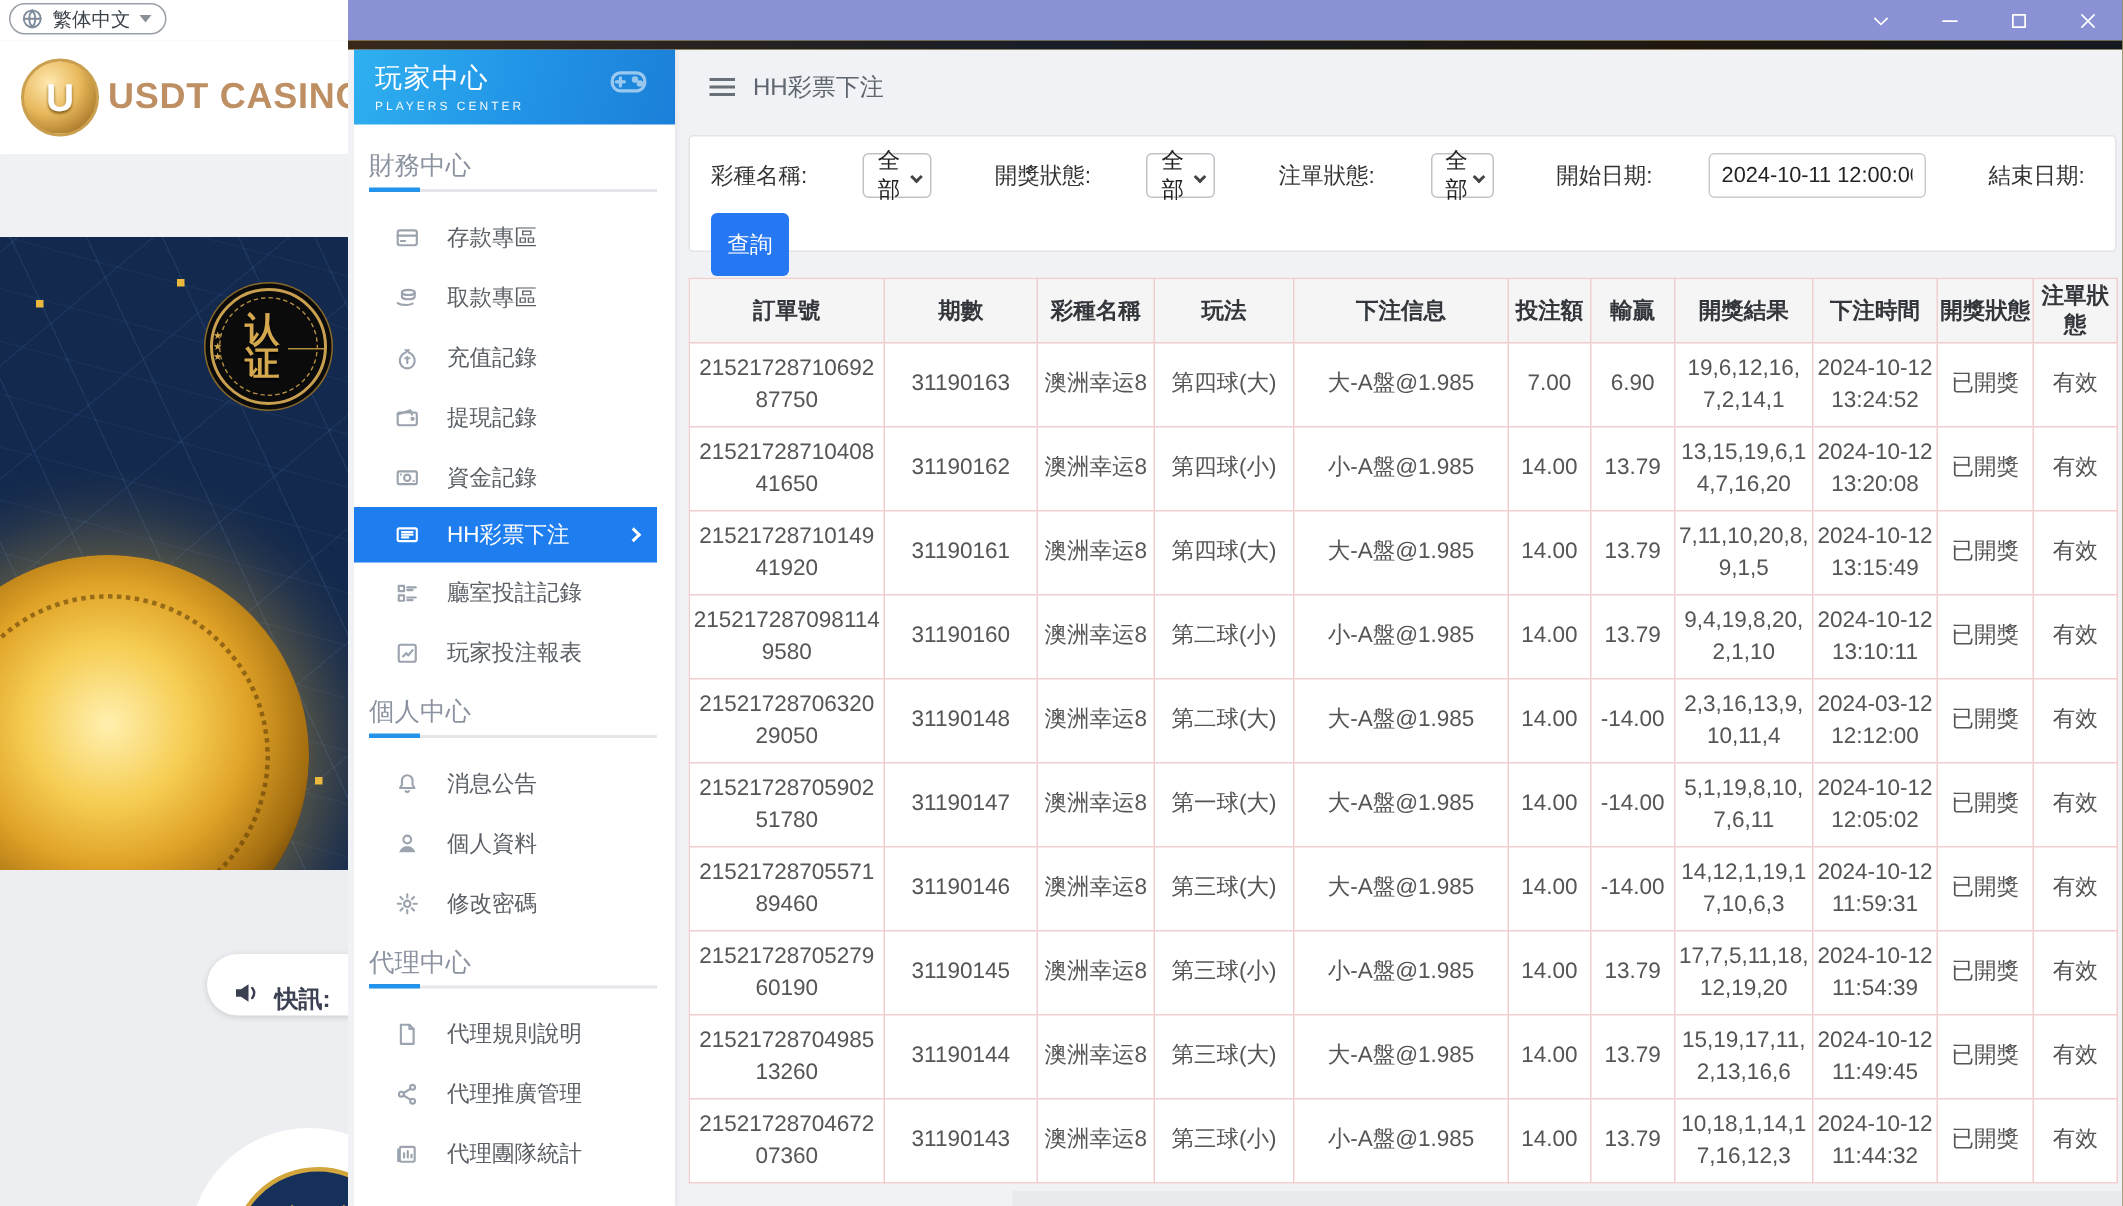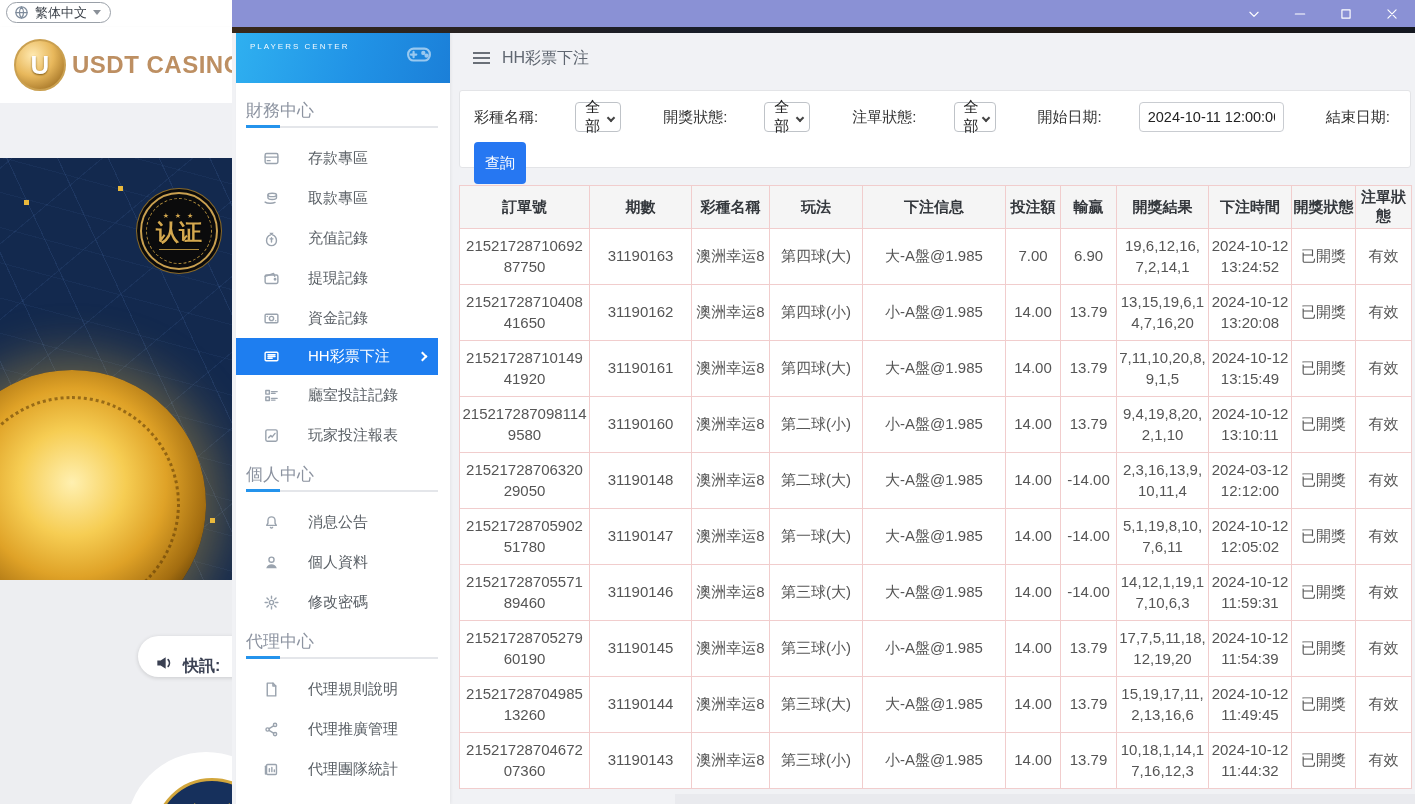--- a/index.html
+++ b/index.html
@@ -26,21 +26,21 @@
        repeating-linear-gradient(65deg, rgba(120,170,255,.10) 0 1px, transparent 1px 46px),
        repeating-linear-gradient(-40deg, rgba(120,170,255,.08) 0 1px, transparent 1px 58px),
        repeating-linear-gradient(15deg, rgba(120,170,255,.05) 0 1px, transparent 1px 34px); }
   .btc-hero .dot { position:absolute; width:5px; height:5px; background:#e9b83c; }
   .btc-coin { position:absolute; left:-62px; bottom:-58px; width:268px; height:268px; border-radius:50%;
      background:radial-gradient(circle at 50% 42%, #fff0b0 0%, #f6cd53 26%, #dfa227 46%, #a36d10 66%, #5c3c06 78%, rgba(10,20,40,0) 80%);
      box-shadow:0 0 48px 16px rgba(240,190,60,.35); }
   .btc-coin::after { content:""; position:absolute; inset:26px; border-radius:50%; border:3px dotted rgba(90,55,5,.55); }
   .cert-badge { position:absolute; left:140px; top:34px; width:78px; height:78px; border-radius:50%;
      background:#0b0b0c; border:2px solid #c9a050; box-shadow:0 0 0 3px #0b0b0c, 0 0 0 4px #8a6a28;
-     display:flex; flex-direction:column; align-items:center; justify-content:center; gap:2px; }
+     display:flex; flex-direction:row; align-items:center; justify-content:center; gap:2px; }
   .cert-badge::before { content:""; position:absolute; inset:4px; border-radius:50%; border:1px dashed #b08c3c; }
   .cert-stars { font-size:7px; color:#d4a84f; letter-spacing:2px; line-height:1; }
   .cert-text { font-size:23px; font-weight:bold; color:#d4a84f; line-height:1; text-shadow:0 1px 1px #000; }
   .cert-line { width:40px; border-top:1px solid #b08c3c; margin-top:3px; }
   .left-bottom { position:absolute; left:0; top:580px; width:232px; height:224px; background:#edeef1; }
   .ticker-pill { position:absolute; left:138px; top:56px; width:140px; height:41px; background:#fff; border-radius:21px;
      box-shadow:0 1px 4px rgba(0,0,0,.15); display:flex; align-items:flex-end; gap:9px; padding-left:16px; cursor:pointer; }
   .ticker-label { font-size:16px; font-weight:bold; color:#3c4254; }
   .bottom-logo-outer { position:absolute; left:126px; top:172px; width:160px; height:160px; background:#fff; border-radius:50%; }
   .bottom-logo-inner { position:absolute; left:28px; top:26px; width:116px; height:116px; border-radius:50%;
@@ -60,21 +60,21 @@
   
   .sidebar { position:absolute; left:4px; top:0; width:214px; height:771px; background:#fff; box-shadow:1px 0 3px rgba(0,0,0,.06); }
   .sb-header { position:relative; height:50px; background:linear-gradient(105deg,#2fb0f0 0%,#2193e6 55%,#1b7fd8 100%); color:#fff; padding:7px 0 0 14px; overflow:hidden; }
   .sb-title { font-size:18px; letter-spacing:1px; }
   .sb-subtitle { font-size:8px; letter-spacing:2px; margin-top:2px; opacity:.95; }
   .sb-gamepad { position:absolute; right:14px; top:8px; opacity:.55; }
   .sb-sections { padding-top:8px; }
   .sb-section-title { font-size:17px; color:#8c93a0; margin:8px 0 4px 10px; }
   .sb-underline { position:relative; height:2px; background:#e4e6ea; margin:0 12px 10px 10px; }
   .sb-underline::before { content:""; position:absolute; left:0; top:-1px; width:34px; height:3px; background:#2493ec; }
-  .menu-item { position:relative; display:flex; align-items:center; height:40px; padding-left:26px; gap:28px; color:#5a6066; font-size:15px; cursor:pointer; }
+  .menu-item { position:relative; display:flex; align-items:center; height:40px; padding-left:26px; gap:18px; color:#5a6066; font-size:15px; cursor:pointer; }
   .menu-item .mi-icon { width:18px; height:18px; display:flex; align-items:center; justify-content:center; }
   .menu-item.active { background:#1e7ef0; color:#fff; margin-right:12px; height:37px; }
   .menu-item.active .chev { position:absolute; right:12px; font-size:0; width:7px; height:7px; border-top:2px solid #fff; border-right:2px solid #fff; transform:rotate(45deg); }
 
   
   .content { position:absolute; left:227px; top:0; right:0; bottom:0; }
   .content-header { position:absolute; left:0; top:10px; height:30px; display:flex; align-items:center; gap:12px; padding-left:14px; }
   .page-title { font-size:16px; color:#5f6670; }
   .hamburger { display:flex; flex-direction:column; gap:3px; cursor:pointer; }
   .hamburger span { display:block; width:17px; height:2px; background:#6a7078; }
@@ -167,20 +167,21 @@
           <path d="M5 5l14 14M19 5L5 19"></path>
         </svg>
       </span>
   </div>
   <div class="dark-strip"></div>
 
   <div class="main">
 
     <div class="sidebar">
       <div class="sb-header">
+        <div class="sb-title">玩家中心</div>
         <div class="sb-subtitle">PLAYERS CENTER</div>
         <span class="sb-gamepad"><svg width="34" height="26" viewBox="0 0 24 24" fill="none" stroke="#ffffff" stroke-width="2" stroke-linecap="round" stroke-linejoin="round">
               <rect x="2" y="7" width="20" height="11" rx="5"></rect>
               <path d="M7 10v5M4.5 12.5h5"></path>
               <circle cx="16" cy="11" r="1" fill="#fff"></circle>
               <circle cx="19" cy="13.5" r="1" fill="#fff"></circle>
             </svg></span>
       </div>
       <div class="sb-sections">
           <div class="sb-section-title">財務中心</div>

